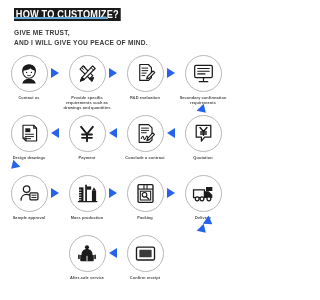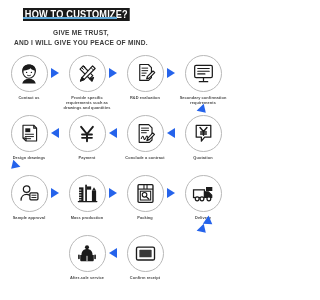--- a/index.html
+++ b/index.html
@@ -6,21 +6,21 @@
   body{
     width:233px;height:300px;
     background:#ffffff;
     font-family:"Liberation Sans","DejaVu Sans",sans-serif;
     overflow:hidden;
     position:relative;
   }
   .page{position:relative;width:233px;height:300px;}
 
   
-  .header{position:absolute;left:14px;top:4px;text-align:center;}
+  .header{position:absolute;left:14px;top:4px;}
   .title-wrap{display:inline-block;position:relative;}
   .title{
     display:inline-block;
     background:#1a1a1a;color:#ffffff;
     font-weight:bold;
     font-size:10px;
     letter-spacing:.2px;
     padding:1px 2px 1px 2px;
     line-height:11px;
     transform:scaleX(.92);

